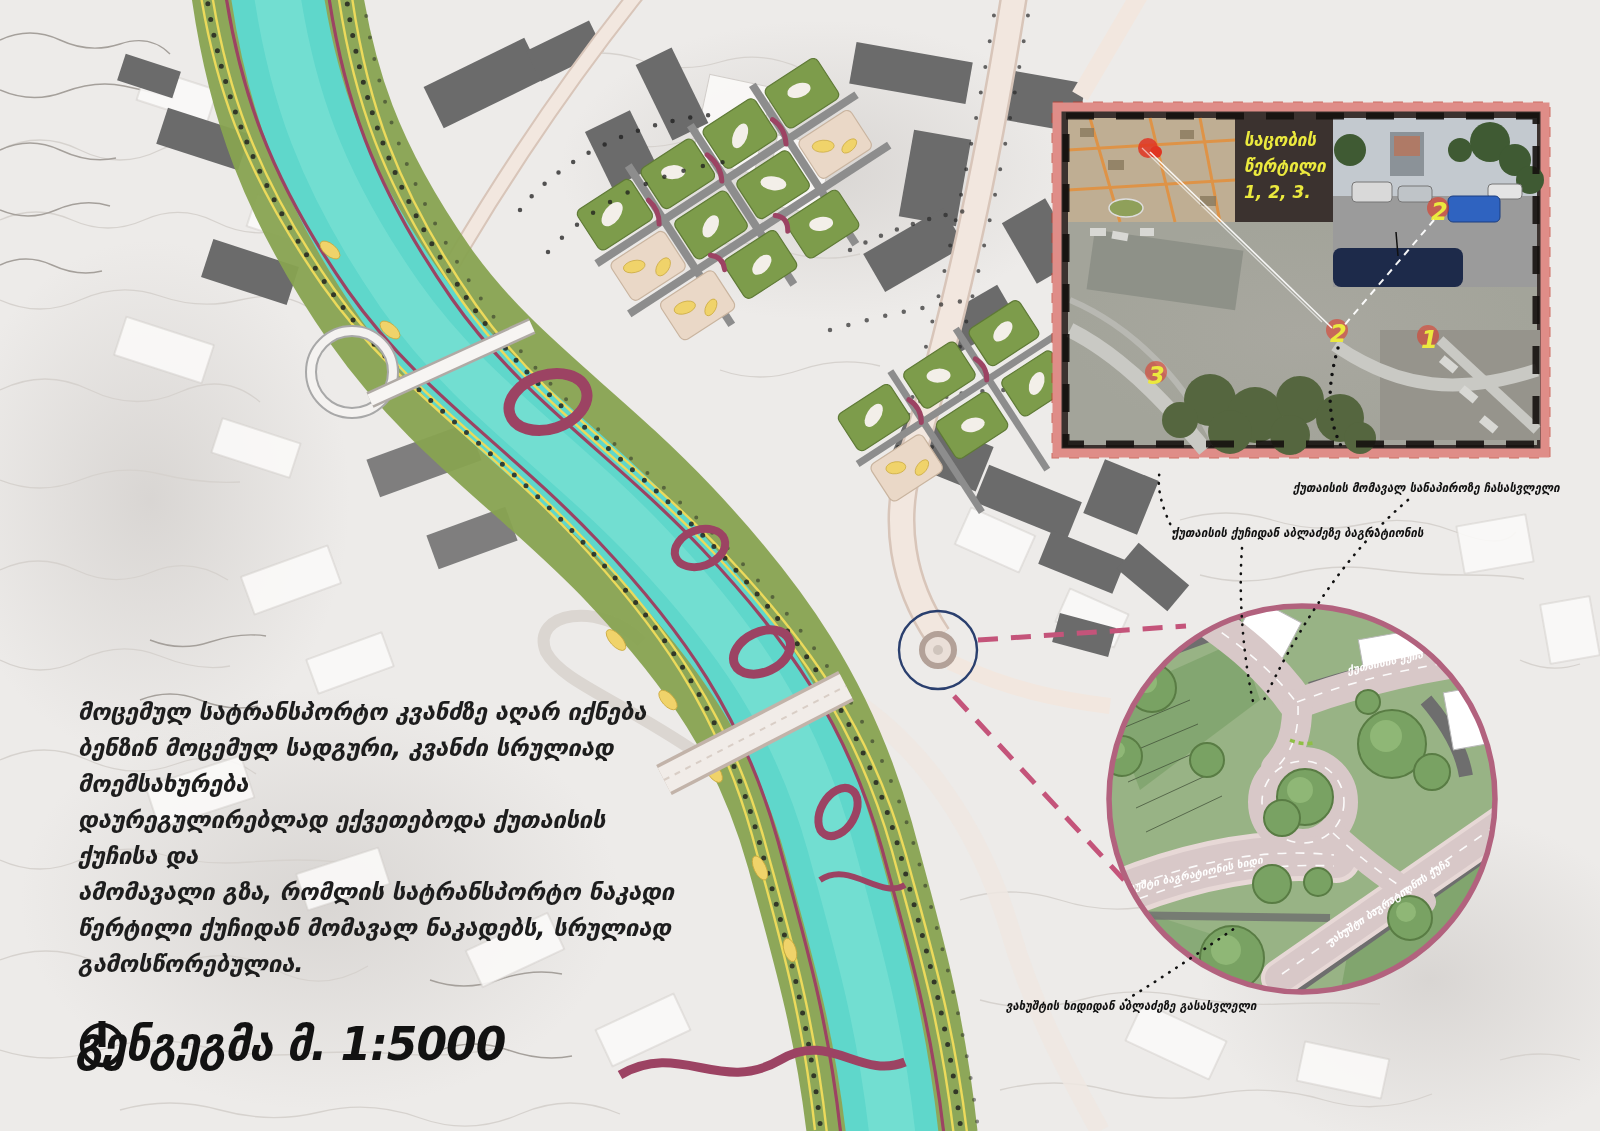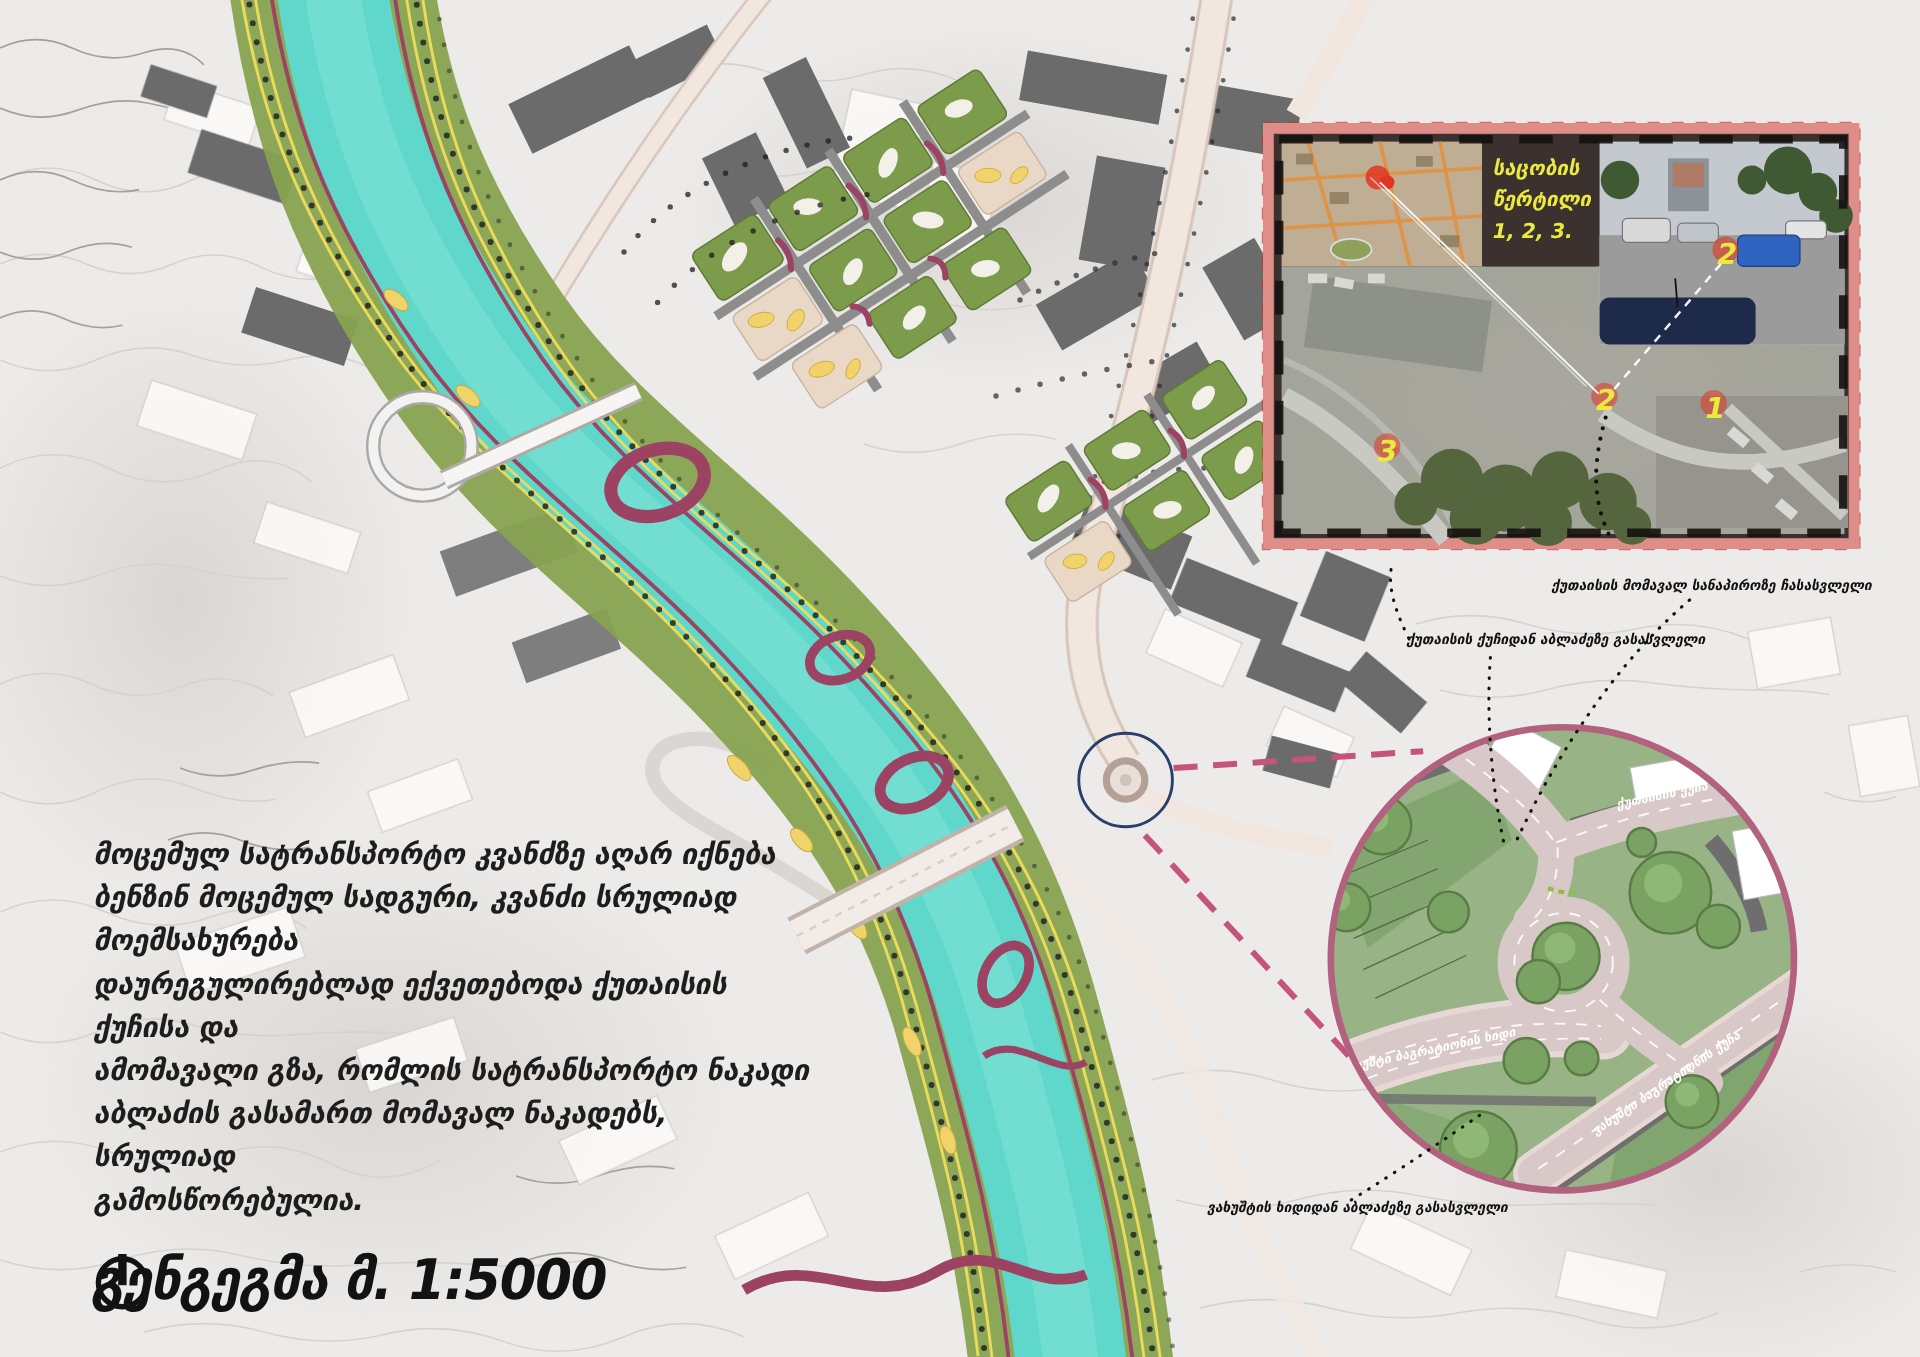--- a/index.html
+++ b/index.html
@@ -2,21 +2,21 @@
 <html><head>
 <meta charset="utf-8">
 <style>
   html,body{margin:0;padding:0;background:#555;}
   .stage{position:relative;width:1600px;height:1131px;overflow:hidden;background:#edebe9;
          font-family:"DejaVu Sans",sans-serif;}
   .stage svg{position:absolute;left:0;top:0;}
   .para{position:absolute;left:78px;top:694px;width:600px;color:#1d1d1d;
         font-size:24px;line-height:36px;font-weight:bold;font-style:italic;letter-spacing:-0.3px;}
   .para .red{color:#b8362c;}
-  .titlerow{position:absolute;left:76px;top:1042px;display:flex;align-items:center;gap:18px;}
+  .titlerow{position:absolute;left:76px;top:1018px;display:flex;align-items:center;gap:18px;}
   .bigtitle{font-size:44px;font-weight:bold;font-style:italic;color:#121212;letter-spacing:-1px;
             transform:scaleY(1.06);}
   .callout{position:absolute;color:#111;font-size:11.5px;font-weight:bold;font-style:italic;white-space:nowrap;}
   svg text{font-family:"DejaVu Sans",sans-serif;}
 </style>
 </head>
 <body>
 
 <div class="stage">
 
@@ -481,26 +481,26 @@
     <path d="M1174,532 C 1162,508 1156,488 1160,470"></path>
     <path d="M1126,1000 C 1168,974 1206,948 1238,926"></path>
   </g>
 </svg>
 
 <div class="para">
   <div>მოცემულ სატრანსპორტო კვანძზე აღარ იქნება</div>
   <div>ბენზინ მოცემულ სადგური, კვანძი სრულიად მოემსახურება</div>
   <div>დაურეგულირებლად ექვეთებოდა ქუთაისის ქუჩისა და</div>
   <div>ამომავალი გზა, რომლის სატრანსპორტო ნაკადი</div>
-  <div>აბლაძის გასამართ მომავალ ნაკადებს, სრულიად</div>
+  <div>წერტილი ქუჩიდან მომავალ ნაკადებს, სრულიად</div>
   <div>გამოსწორებულია.</div>
 </div>
 
 <div class="callout" style="left:1293px;top:481px;">ქუთაისის მომავალ სანაპიროზე ჩასასვლელი</div>
-<div class="callout" style="left:1172px;top:526px;">ქუთაისის ქუჩიდან აბლაძეზე გასასვლელი</div>
+<div class="callout" style="left:1172px;top:526px;">ქუთაისის ქუჩიდან აბლაძეზე ბაგრატიონის</div>
 <div class="callout" style="left:1006px;top:999px;">ვახუშტის ხიდიდან აბლაძეზე გასასვლელი</div>
 
 <div class="titlerow">
   <div class="bigtitle">გენგეგმა მ. 1:5000</div>
   <svg width="52" height="52" viewBox="0 0 52 52">
     <circle cx="26" cy="27" r="20" fill="none" stroke="#121212" stroke-width="4.5"></circle>
     <rect x="22.5" y="3" width="7" height="26" fill="#121212"></rect>
   </svg>
 </div>
 

